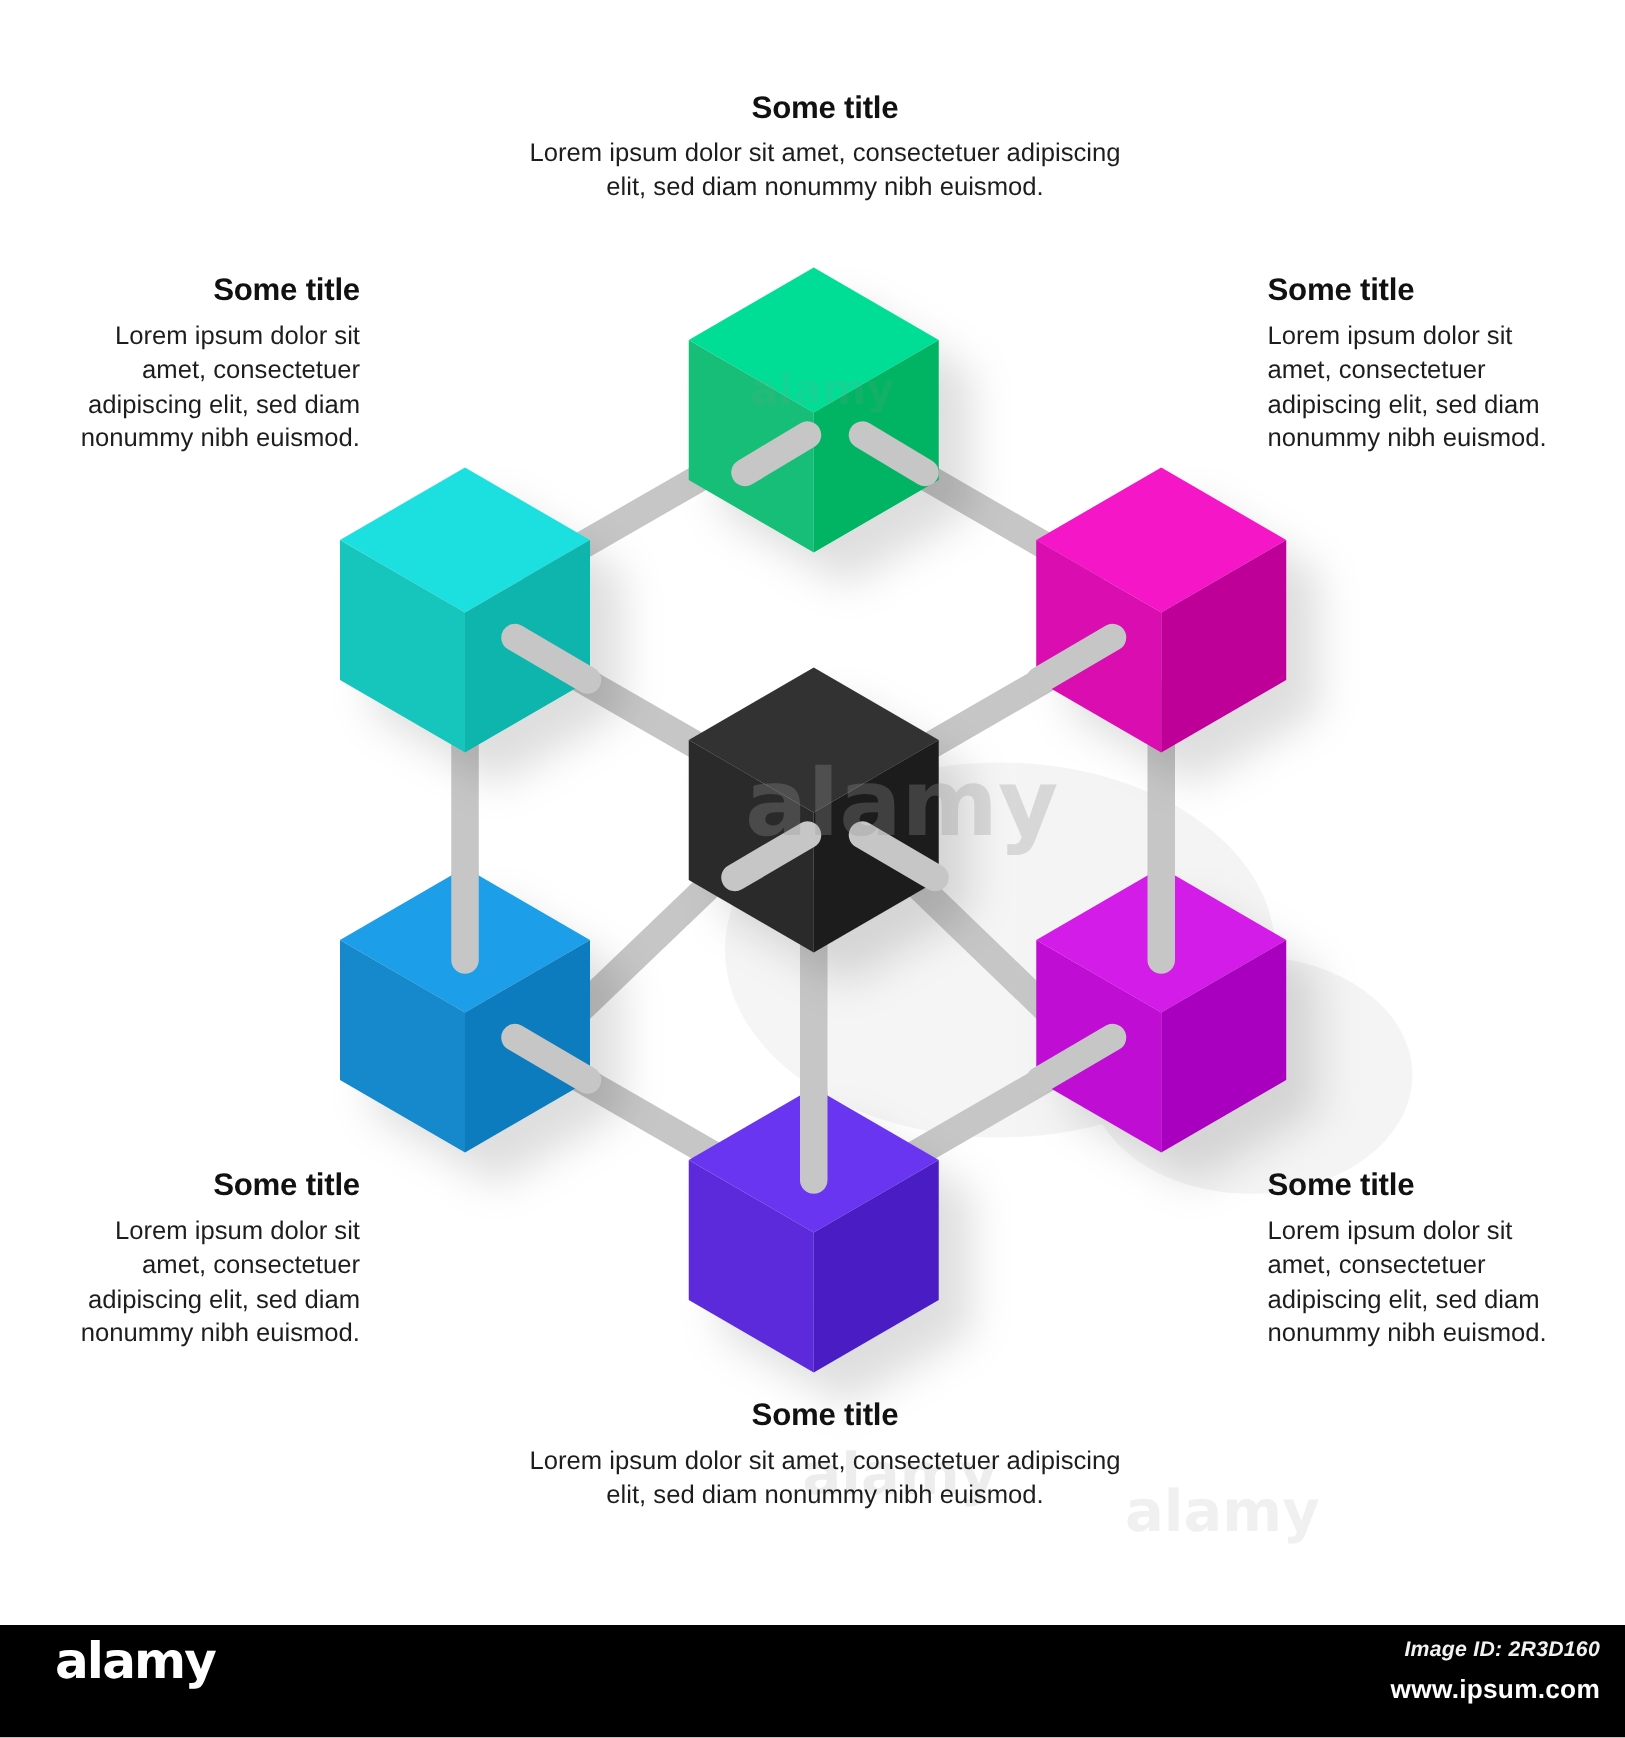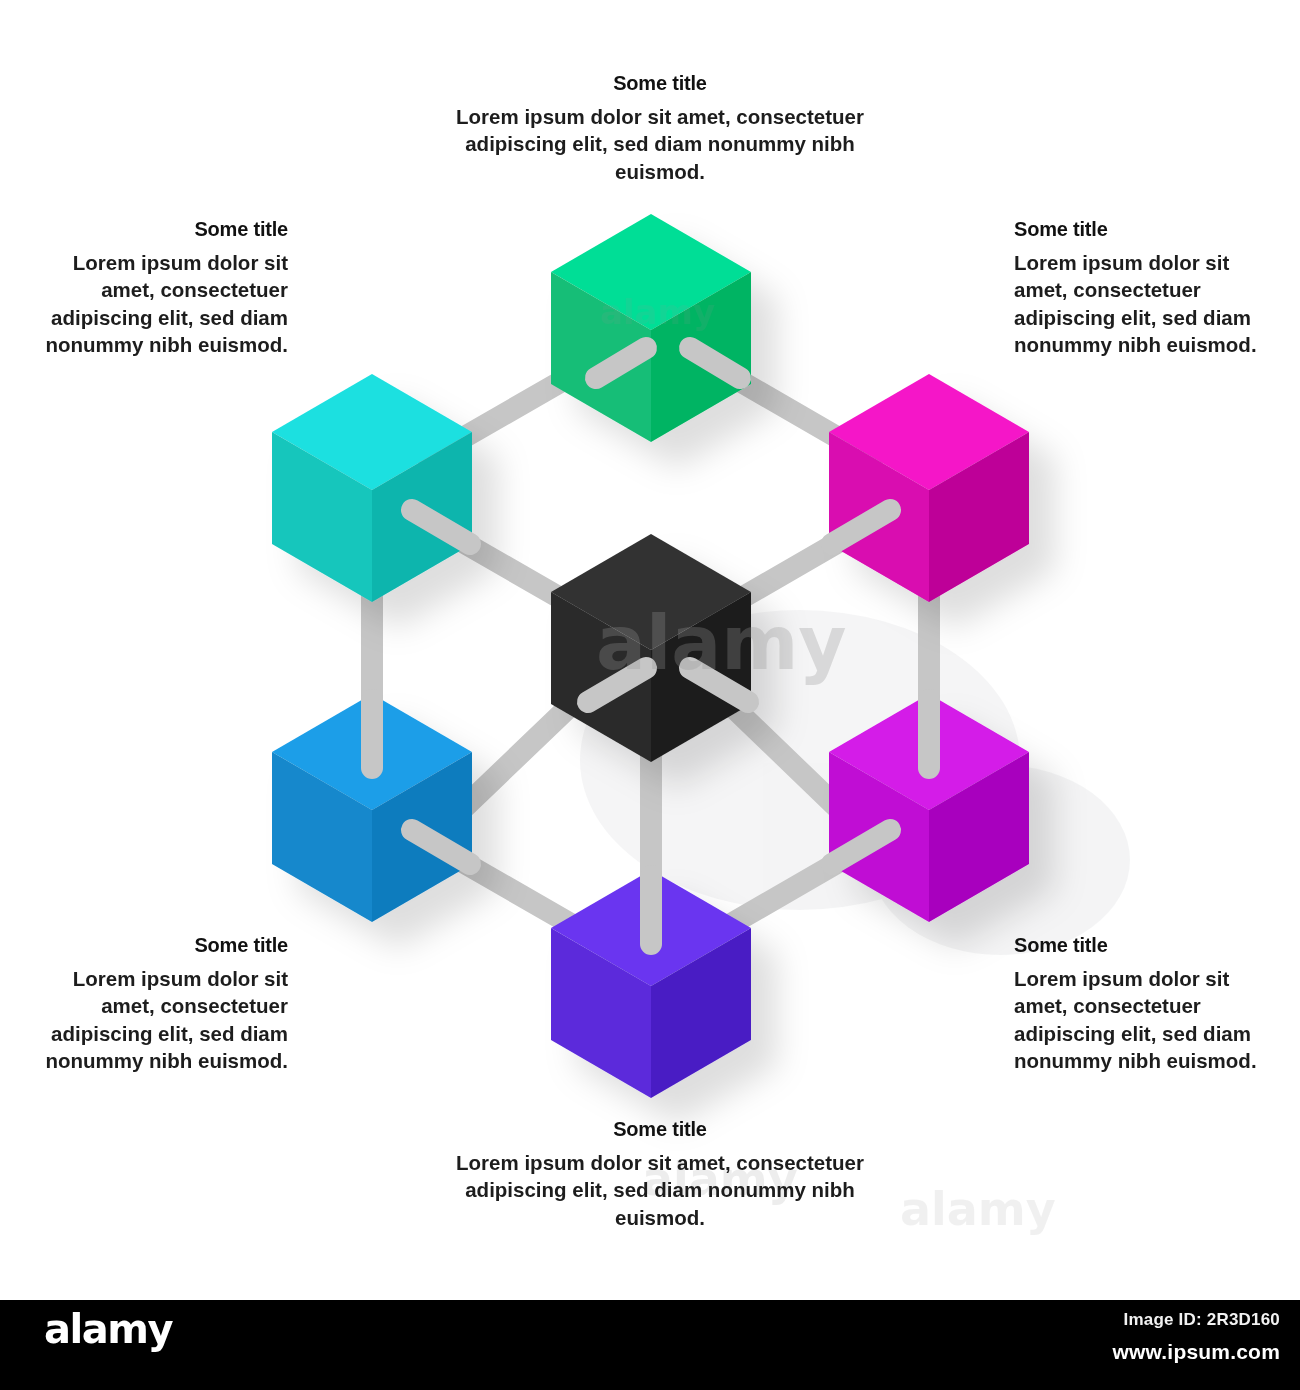--- a/index.html
+++ b/index.html
@@ -17,33 +17,33 @@
   #stage {
     position: absolute;
     left: 0; top: 0;
     width: 1300px;
     height: 1300px;
     background: #ffffff;
   }
   
   .tblock { position: absolute; }
   .tblock .t-title {
-    font-size: 20px;
+    font-size: 25px;
     font-weight: bold;
     color: #111111;
     letter-spacing: -0.2px;
     margin: 0 0 8px 0;
     line-height: 1.15;
   }
   .tblock .t-body {
     font-size: 20.5px;
     color: #1d1d1d;
     line-height: 1.34;
     margin: 0;
-    font-weight: 700;
+    font-weight: 400;
   }
   .al-c { text-align: center; }
   .al-r { text-align: right; }
   .al-l { text-align: left; }
 
   #txt-top    { left: 420px; top: 72px;  width: 480px; }
   #txt-left1  { left: 40px;  top: 218px; width: 248px; }
   #txt-right1 { left: 1014px;top: 218px; width: 248px; }
   #txt-left2  { left: 40px;  top: 934px; width: 248px; }
   #txt-right2 { left: 1014px;top: 934px; width: 248px; }
@@ -75,20 +75,21 @@
     letter-spacing: -1.5px;
     color: #ffffff;
   }
   #footer .imgid {
     position: absolute;
     right: 20px; top: 10px;
     font-size: 17px;
     font-weight: bold;
     color: #f2f2f2;
     letter-spacing: 0.2px;
+    font-style: italic;
   }
   #footer .weburl {
     position: absolute;
     right: 20px; top: 40px;
     font-size: 21px;
     font-weight: bold;
     color: #ffffff;
     letter-spacing: 0.2px;
   }
   

